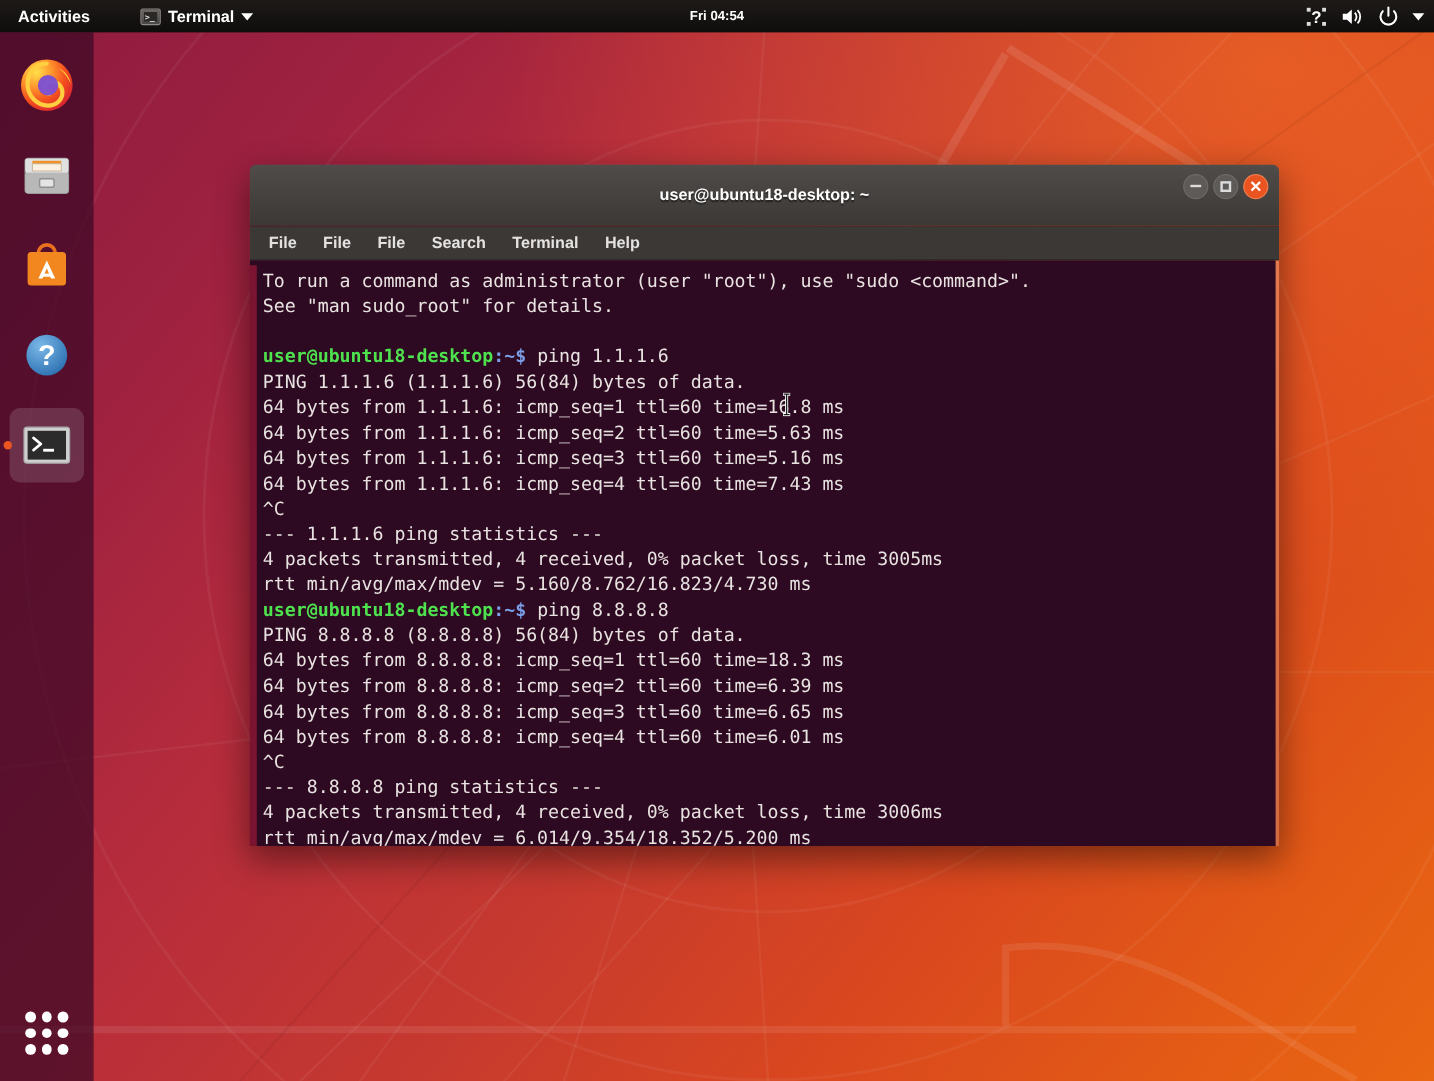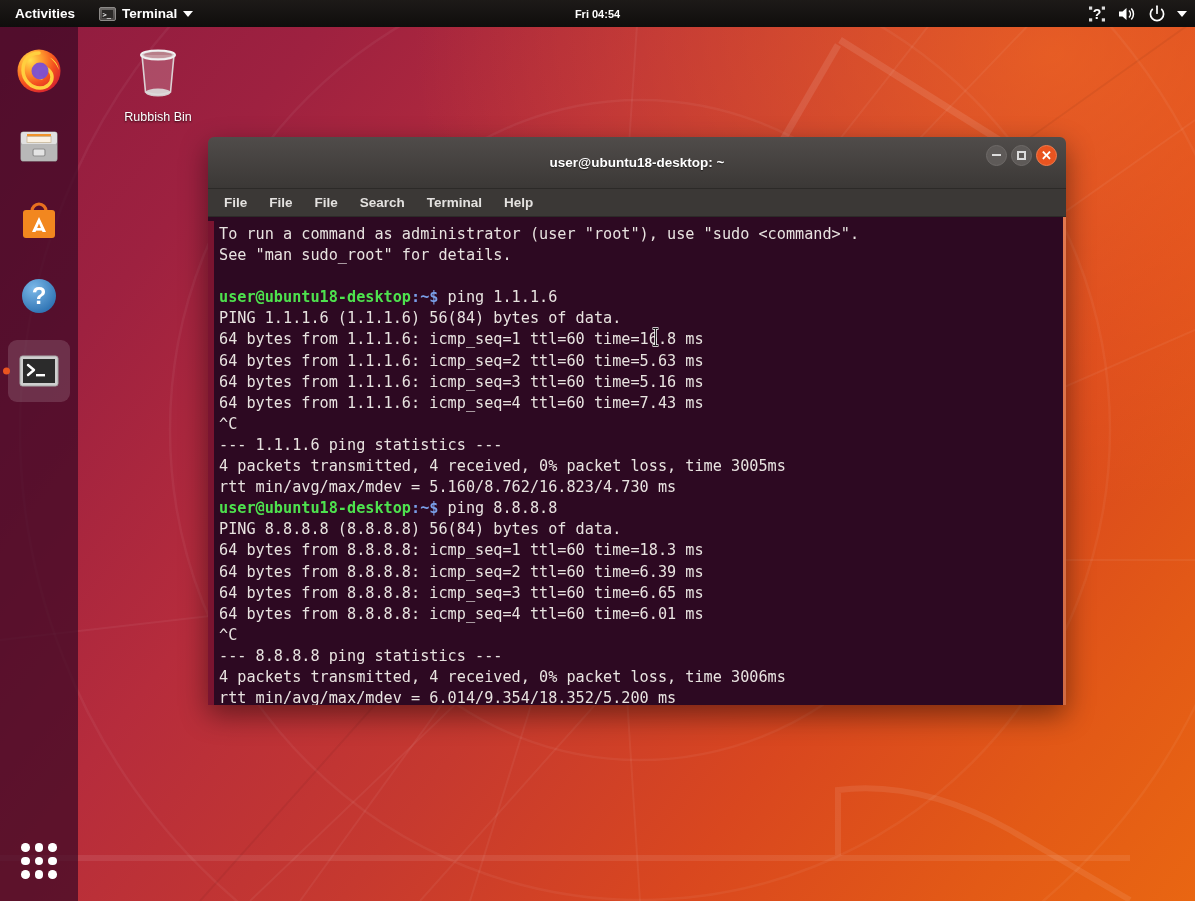--- a/index.html
+++ b/index.html
@@ -24,21 +24,21 @@
   
   #topbar {
     position: absolute; top: 0; left: 0;
     width: 1195px; height: 27px;
     background: linear-gradient(180deg, #1d1a18 0%, #0f0d0c 100%);
     display: flex; align-items: center;
     color: #ffffff;
     font-size: 13.5px; font-weight: bold;
     z-index: 50;
   }
-  #topbar-left { display: flex; align-items: center; gap: 14px; padding-left: 10px; }
+  #topbar-left { display: flex; align-items: center; gap: 32px; padding-left: 10px; }
   .tb-item { display: flex; align-items: center; gap: 6px; padding: 3px 5px; border-radius: 3px; color:#fff; }
   .term-mini-icon {
     width: 17px; height: 14px; border-radius: 2px;
     background: linear-gradient(180deg,#6d6a68,#4a4745);
     border: 1px solid #8d8a88;
     position: relative;
   }
   .term-mini-icon::before {
     content: ""; position: absolute; left: 2px; top: 2px; right: 2px; bottom: 2px;
     background: #2b2927;
@@ -339,31 +339,20 @@
       <span></span>
       <span></span>
       <span></span>
       <span></span>
       <span></span>
       <span></span>
       <span></span>
     </div>
   </div>
 
-  <div id="rubbish-bin">
-    <svg width="52" height="56" viewBox="0 0 52 56">
-      <ellipse cx="26" cy="9" rx="17" ry="4.5" fill="#d9d9d9" opacity="0.85"></ellipse>
-      <ellipse cx="26" cy="9" rx="14" ry="3.2" fill="#a85563" opacity="0.6"></ellipse>
-      <path d="M10 9 L13.5 46 Q26 51 38.5 46 L42 9 Z" fill="#ffffff" opacity="0.20"></path>
-      <path d="M10 9 L13.5 46 Q26 51 38.5 46 L42 9" fill="none" stroke="#e2e2e2" stroke-width="1.6" opacity="0.9"></path>
-      <ellipse cx="26" cy="46.5" rx="12.5" ry="4" fill="#dcdcdc" opacity="0.9"></ellipse>
-      <ellipse cx="26" cy="9" rx="17" ry="4.5" fill="none" stroke="#f0f0f0" stroke-width="2"></ellipse>
-    </svg>
-    <div class="bin-label">Rubbish Bin</div>
-  </div>
 
   <div id="terminal-window">
 
     <div id="titlebar">
       <div id="titlebar-title">user@ubuntu18-desktop: ~</div>
       <div id="window-controls">
         <span class="wc">
           <span class="glyph wc-min-glyph"></span>
         </span>
         <span class="wc">

